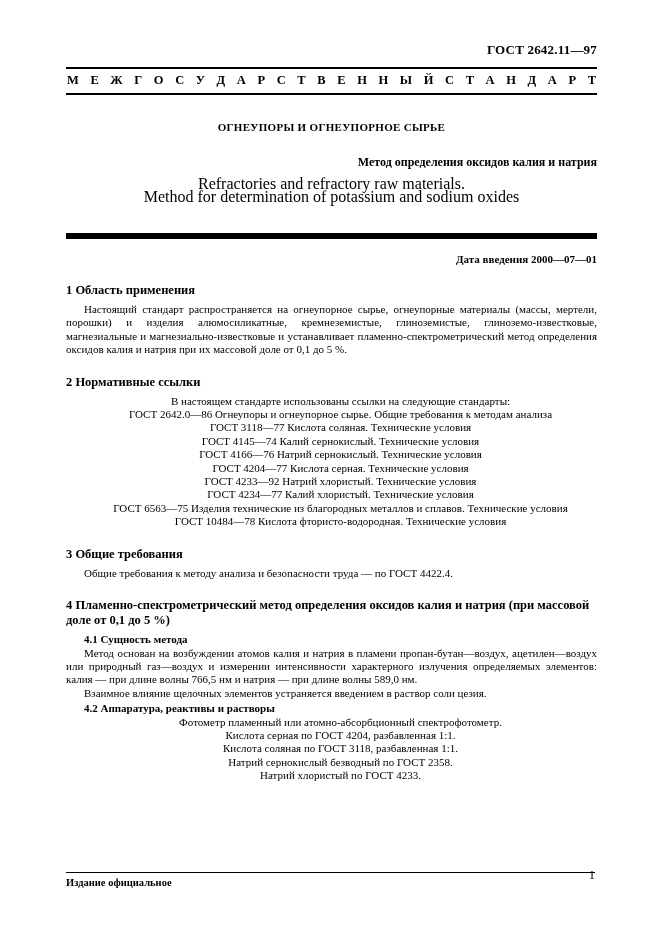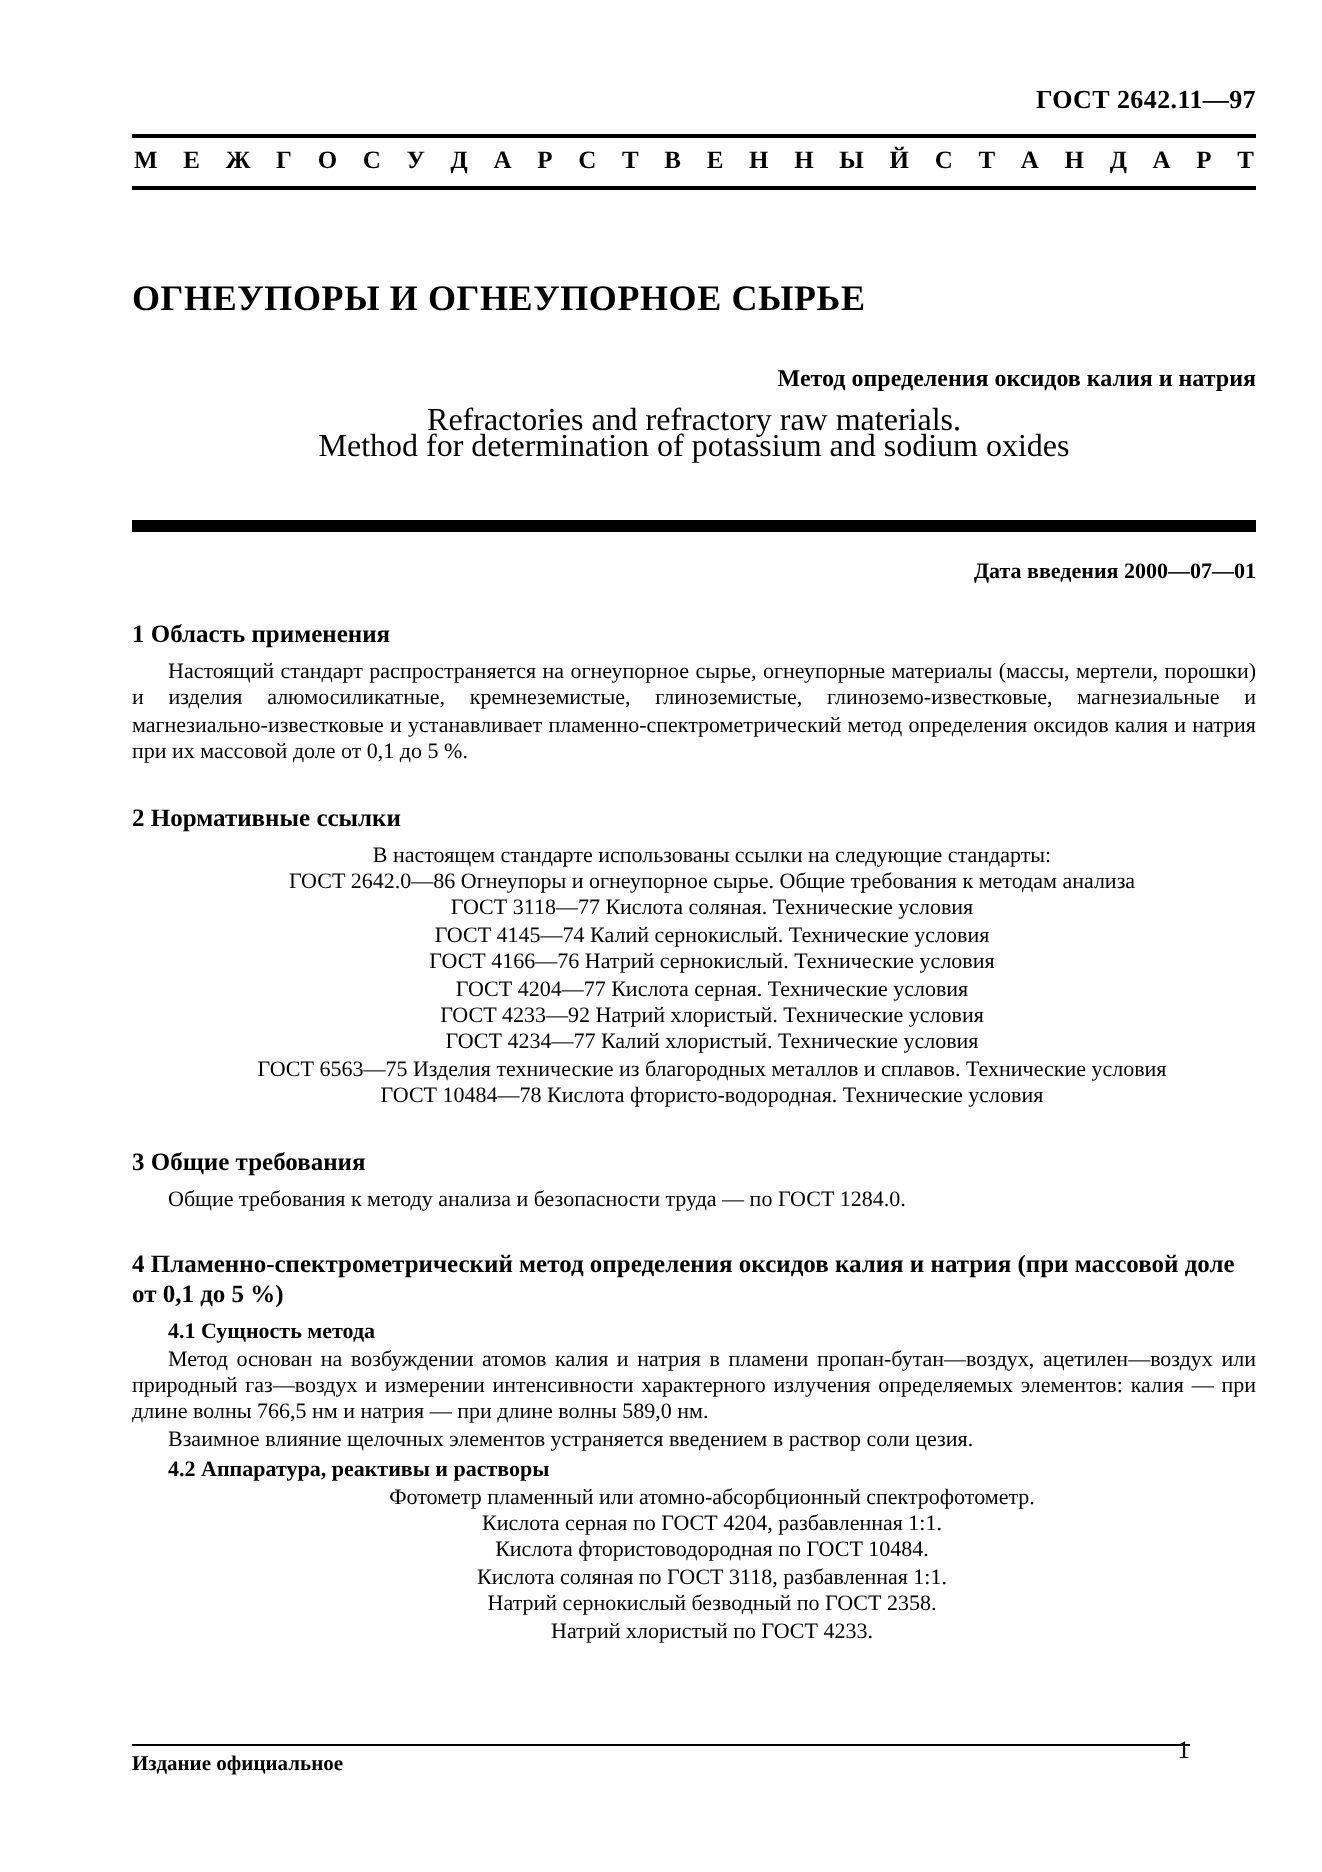--- a/index.html
+++ b/index.html
@@ -3,35 +3,35 @@
 <meta charset="utf-8">
 <style>
   * { margin:0; padding:0; box-sizing:border-box; }
   html,body { background:#fff; }
   body {
     width:661px; height:936px;
     font-family:"Liberation Serif", serif;
     color:#000;
     position:relative;
   }
-  .page { position:relative; width:661px; height:736px; padding:42px 33px 0 66px; }
+  .page { position:relative; width:661px; height:736px; padding:42px 64px 0 66px; }
 
   .doc-number { text-align:right; font-weight:bold; font-size:13px; letter-spacing:.2px; }
 
   .rule  { border:none; border-top:2px solid #000; margin-top:9px; }
   .rule2 { border:none; border-top:2px solid #000; }
 
   .banner {
     font-weight:bold; font-size:12.5px;
     padding:4px 1px 5px 1px;
     text-align:justify; text-align-last:justify;
     white-space:normal;
   }
 
-  .title    { text-align:left; font-weight:bold; font-size:18px; margin-top:44px; letter-spacing:.3px; }
+  .title    { text-align:center; font-weight:bold; font-size:11px; margin-top:26px; letter-spacing:.3px; }
   .subtitle { text-align:right; font-weight:bold; font-size:12px; margin-top:22px; }
   .title-en { text-align:center; font-size:16px; line-height:12.5px; margin-top:8px; }
 
   .black-bar { height:6px; background:#000; margin-top:30px; }
 
   .date-line { text-align:right; font-weight:bold; font-size:11px; margin-top:14px; }
 
   .sec-heading  { font-weight:bold; font-size:12.5px; margin-top:18px; }
   .sub-heading  { font-weight:bold; font-size:11px; line-height:13.4px; text-indent:18px; margin-top:2px; }
 
@@ -81,30 +81,29 @@
   <div class="line-item">ГОСТ 3118—77  Кислота соляная. Технические условия</div>
   <div class="line-item">ГОСТ 4145—74  Калий сернокислый. Технические условия</div>
   <div class="line-item">ГОСТ 4166—76  Натрий сернокислый. Технические условия</div>
   <div class="line-item">ГОСТ 4204—77  Кислота серная. Технические условия</div>
   <div class="line-item">ГОСТ 4233—92  Натрий хлористый. Технические условия</div>
   <div class="line-item">ГОСТ 4234—77  Калий хлористый. Технические условия</div>
   <div class="line-item">ГОСТ 6563—75  Изделия технические из благородных металлов и сплавов. Технические условия</div>
   <div class="line-item">ГОСТ 10484—78  Кислота фтористо-водородная. Технические условия</div>
 
   <div class="sec-heading">3 Общие требования</div>
-  <p class="body-p">Общие требования к методу анализа и безопасности труда — по ГОСТ 1284.0.</p>
+  <p class="body-p">Общие требования к методу анализа и безопасности труда — по ГОСТ 4422.4.</p>
 
   <div class="sec-heading">4 Пламенно-спектрометрический метод определения оксидов калия и натрия (при массовой доле от 0,1 до 5 %)</div>
   <div class="sub-heading" style="margin-top:5px;">4.1 Сущность метода</div>
   <p class="body-p" style="margin-top:0;">Метод основан на возбуждении атомов калия и натрия в пламени пропан-бутан—воздух, ацетилен—воздух или природный газ—воздух и измерении интенсивности характерного излучения определяемых элементов: калия — при длине волны 766,5 нм и натрия — при длине волны 589,0 нм.</p>
   <p class="body-p" style="margin-top:0;">Взаимное влияние щелочных элементов устраняется введением в раствор соли цезия.</p>
   <div class="sub-heading">4.2 Аппаратура, реактивы и растворы</div>
   <div class="line-item">Фотометр пламенный или атомно-абсорбционный спектрофотометр.</div>
   <div class="line-item">Кислота серная по ГОСТ 4204, разбавленная 1:1.</div>
-  <div class="line-item">Кислота фтористоводородная по ГОСТ 10484.</div>
   <div class="line-item">Кислота соляная по ГОСТ 3118, разбавленная 1:1.</div>
   <div class="line-item">Натрий сернокислый безводный по ГОСТ 2358.</div>
   <div class="line-item">Натрий хлористый по ГОСТ 4233.</div>
 
   <div class="footer-block">
     <hr class="footer-rule">
     <div class="footer-note">Издание официальное</div>
   </div>
   <div class="page-number">1</div>
 

